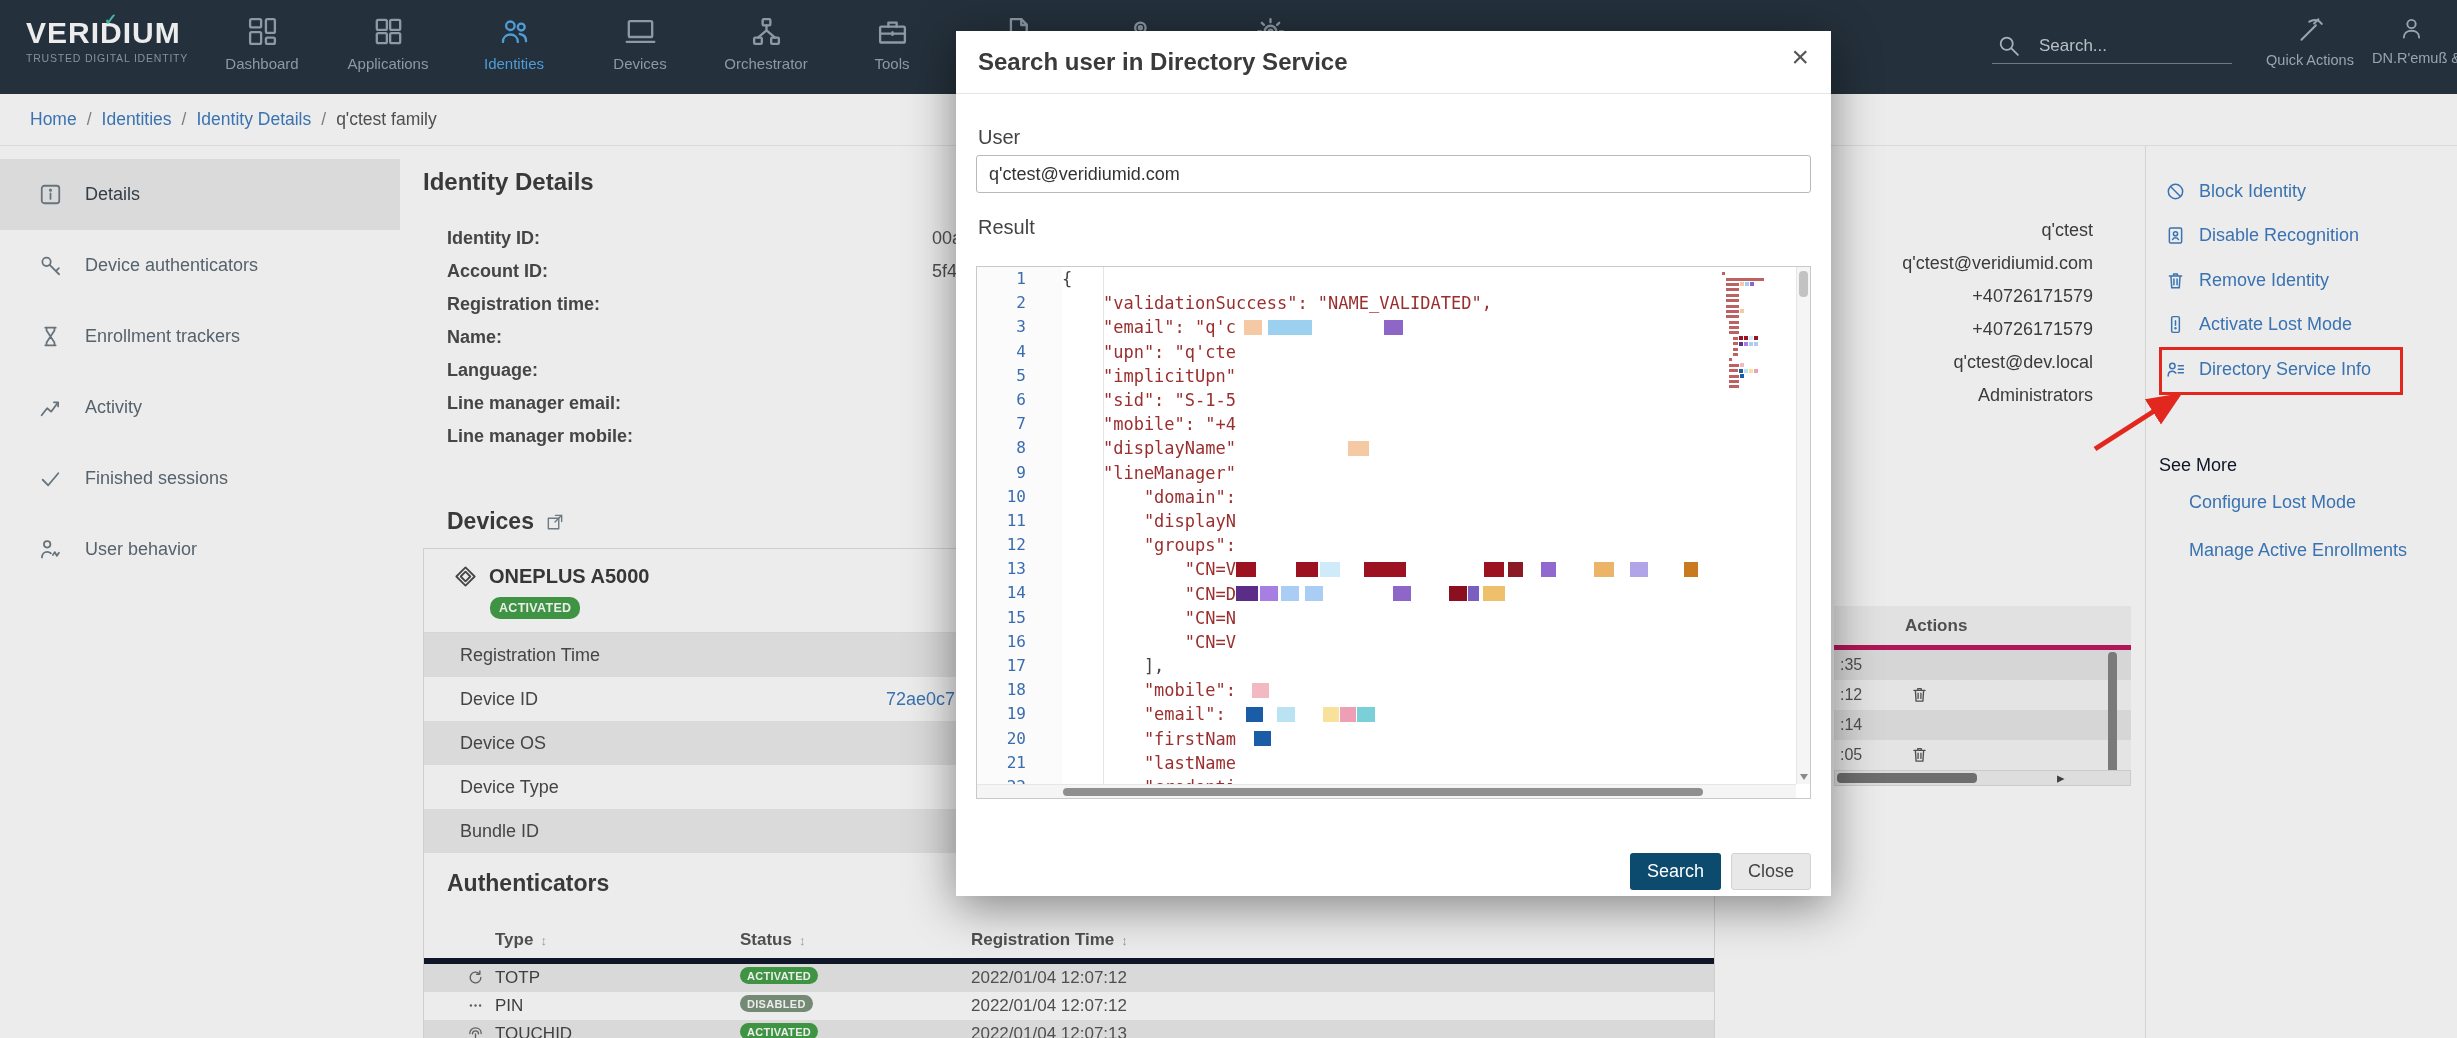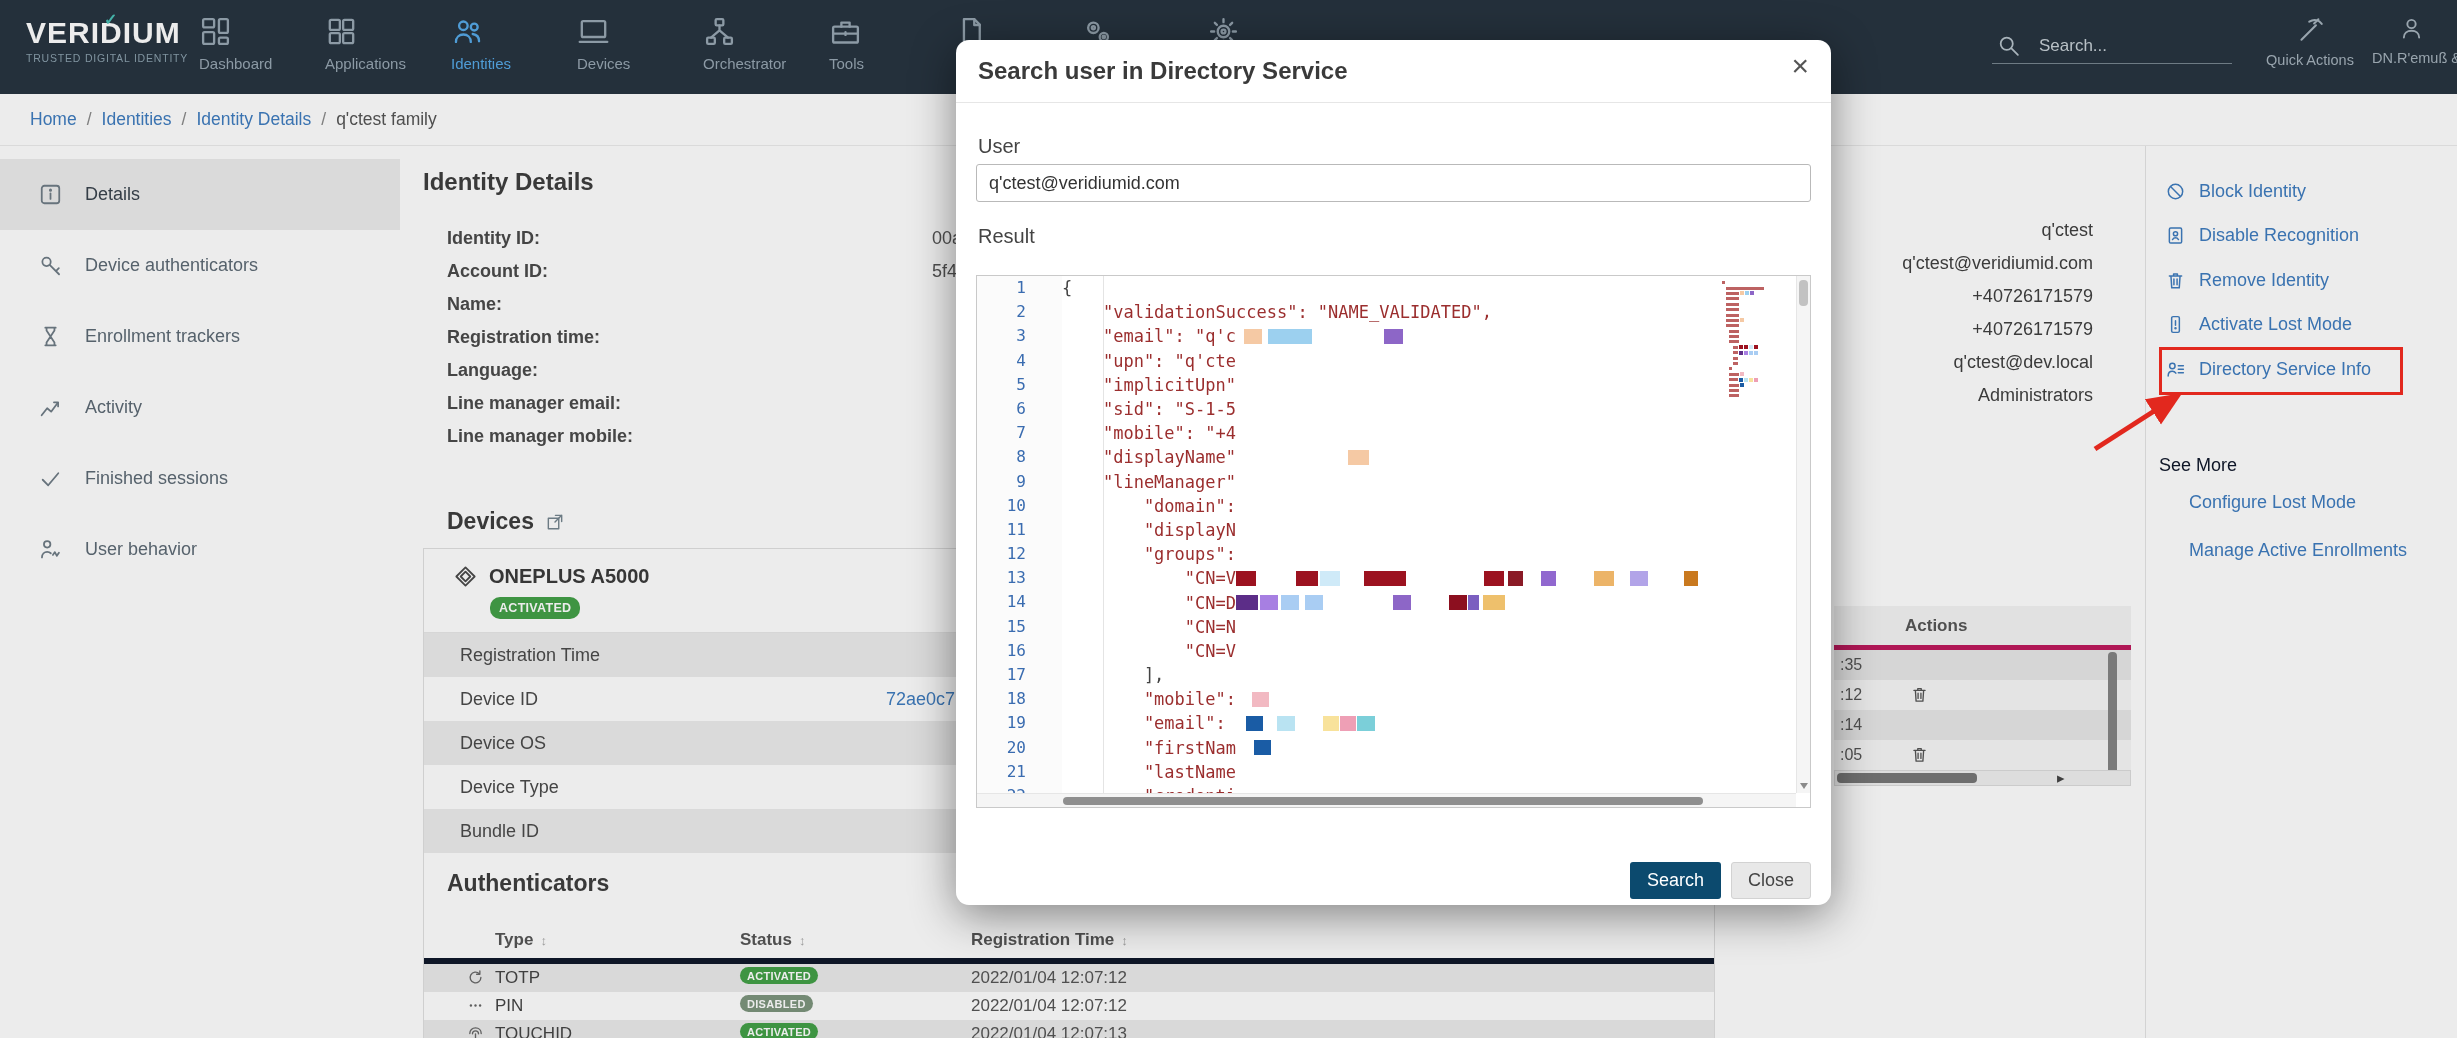--- a/index.html
+++ b/index.html
@@ -8,21 +8,21 @@
 .icon{display:inline-flex;align-items:center;justify-content:center;flex:none}
 .icon svg{width:100%;height:100%}
 
 
 #nav{position:absolute;left:0;top:0;width:100%;height:94px;background:#26333f}
 #brand{position:absolute;left:26px;top:18px;color:#fff;cursor:pointer}
 #brand .t{font-size:30px;font-weight:bold;letter-spacing:1px;line-height:30px}
 #brand .chk{position:absolute;left:78px;top:-8px;color:#49c0b6;font-size:16px;font-weight:bold}
 #brand .tag{font-size:10.5px;color:#8ba0ad;letter-spacing:.8px;margin-top:4px}
 #nav-items{position:absolute;left:199px;top:0;height:94px;display:flex}
-.nav-item{width:126px;display:flex;flex-direction:column;align-items:flex-start;padding-top:15px;gap:7px;color:#97a6b2;cursor:pointer}
+.nav-item{width:126px;display:flex;flex-direction:column;align-items:center;padding-top:15px;gap:7px;color:#97a6b2;cursor:pointer}
 .nav-item .icon{width:33px;height:33px}
 .nav-item .nav-label{font-size:15px;white-space:nowrap}
 .nav-item.active{color:#55a9e8}
 #nav-search{position:absolute;left:1992px;top:28px;width:240px;height:36px;border-bottom:1px solid #77858f;display:flex;align-items:center;cursor:text}
 #nav-search .icon{width:25px;height:25px;margin-left:4px;color:#b6c2ca}
 #nav-search .ph{font-size:17px;color:#c7d0d6;margin-left:18px}
 #quick-actions{position:absolute;left:2252px;top:15px;width:116px;display:flex;flex-direction:column;align-items:center;gap:8px;color:#a5b2bc;cursor:pointer}
 #quick-actions .icon{width:29px;height:29px}
 #quick-actions .lbl{font-size:14.5px;white-space:nowrap}
 #nav-user{position:absolute;left:2372px;top:15px;width:120px;display:flex;flex-direction:column;gap:8px;color:#a5b2bc;cursor:pointer}
@@ -99,21 +99,21 @@
 #bg-hscroll{position:absolute;left:0;top:164px;width:297px;height:16px;background:#efefef;border:1px solid #dcdcdc}
 #bg-hthumb{position:absolute;left:2px;top:2px;width:140px;height:10px;background:#777;border-radius:4px;cursor:pointer}
 #bg-harrow{position:absolute;left:222px;top:-2px;color:#444;font-size:15px;cursor:pointer}
 
 
 #dim{position:absolute;inset:0;background:rgba(15,15,15,.08);z-index:30}
 #annot-box{position:absolute;left:2159px;top:347px;width:244px;height:48px;border:3px solid #e2281e;z-index:45}
 #annot-arrow{position:absolute;left:2085px;top:386px;z-index:45}
 
 
-#modal{position:absolute;left:956px;top:40px;width:875px;height:865px;background:#fff;border-radius:13px;box-shadow:0 10px 45px rgba(0,0,0,.45);z-index:50}
+#modal{position:absolute;left:956px;top:31px;width:875px;height:865px;background:#fff;border-radius:0;box-shadow:0 10px 45px rgba(0,0,0,.45);z-index:50}
 #m-header{position:absolute;top:0;left:0;right:0;height:63px;border-bottom:1px solid #e6e6e6}
 #m-title{position:absolute;left:22px;top:17px;font-size:24px;font-weight:bold;color:#3a3a3a}
 #m-close{position:absolute;right:22px;top:11px;font-size:30px;color:#555;cursor:pointer;line-height:30px}
 #m-user-label{position:absolute;left:22px;top:95px;font-size:20px;color:#444}
 #m-input{position:absolute;left:20px;top:124px;width:835px;height:38px;border:1px solid #b9b9b9;border-radius:3px;font-size:18px;color:#333;padding:0 12px;font-family:"Liberation Sans",sans-serif;outline:none}
 #m-result-label{position:absolute;left:22px;top:185px;font-size:20px;color:#444}
 #m-editor{position:absolute;left:20px;top:235px;width:835px;height:533px;border:1px solid #c9c9c9;background:#fff;overflow:hidden}
 #m-gutter{position:absolute;left:0;top:0;bottom:14px;width:85px;background:#fbfbfb;overflow:hidden}
 .gnum{height:24.2px;line-height:24.2px;text-align:right;padding-right:36px;font-family:"DejaVu Sans Mono",monospace;font-size:16px;color:#3a6cb0}
 #m-guide{position:absolute;left:126px;top:0;bottom:14px;width:1px;background:#e4e4e4;z-index:0}
@@ -342,25 +342,25 @@
   <div id="identity-fields">
       <div class="f-row">
         <span class="f-label">Identity ID:</span>
         <span class="f-value">00a</span>
       </div>
       <div class="f-row">
         <span class="f-label">Account ID:</span>
         <span class="f-value">5f4f</span>
       </div>
       <div class="f-row">
+        <span class="f-label">Registration time:</span>
+        <span class="f-value"></span>
+      </div>
+      <div class="f-row">
         <span class="f-label">Name:</span>
-        <span class="f-value"></span>
-      </div>
-      <div class="f-row">
-        <span class="f-label">Registration time:</span>
         <span class="f-value"></span>
       </div>
       <div class="f-row">
         <span class="f-label">Language:</span>
         <span class="f-value"></span>
       </div>
       <div class="f-row">
         <span class="f-label">Line manager email:</span>
         <span class="f-value"></span>
       </div>

